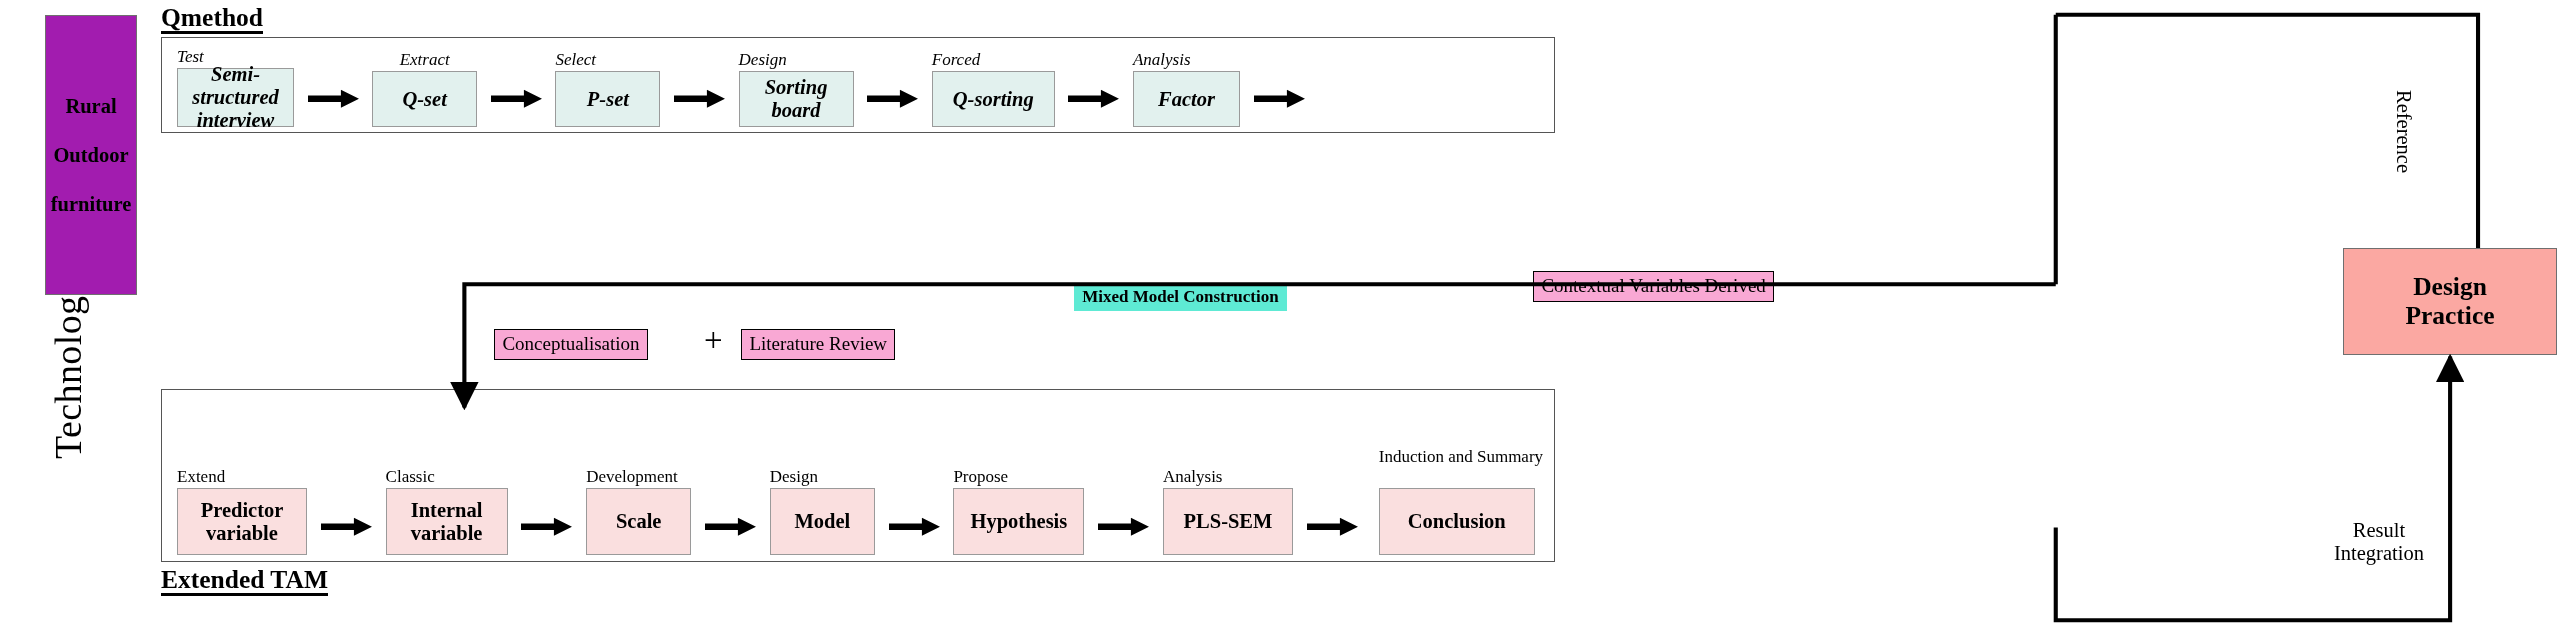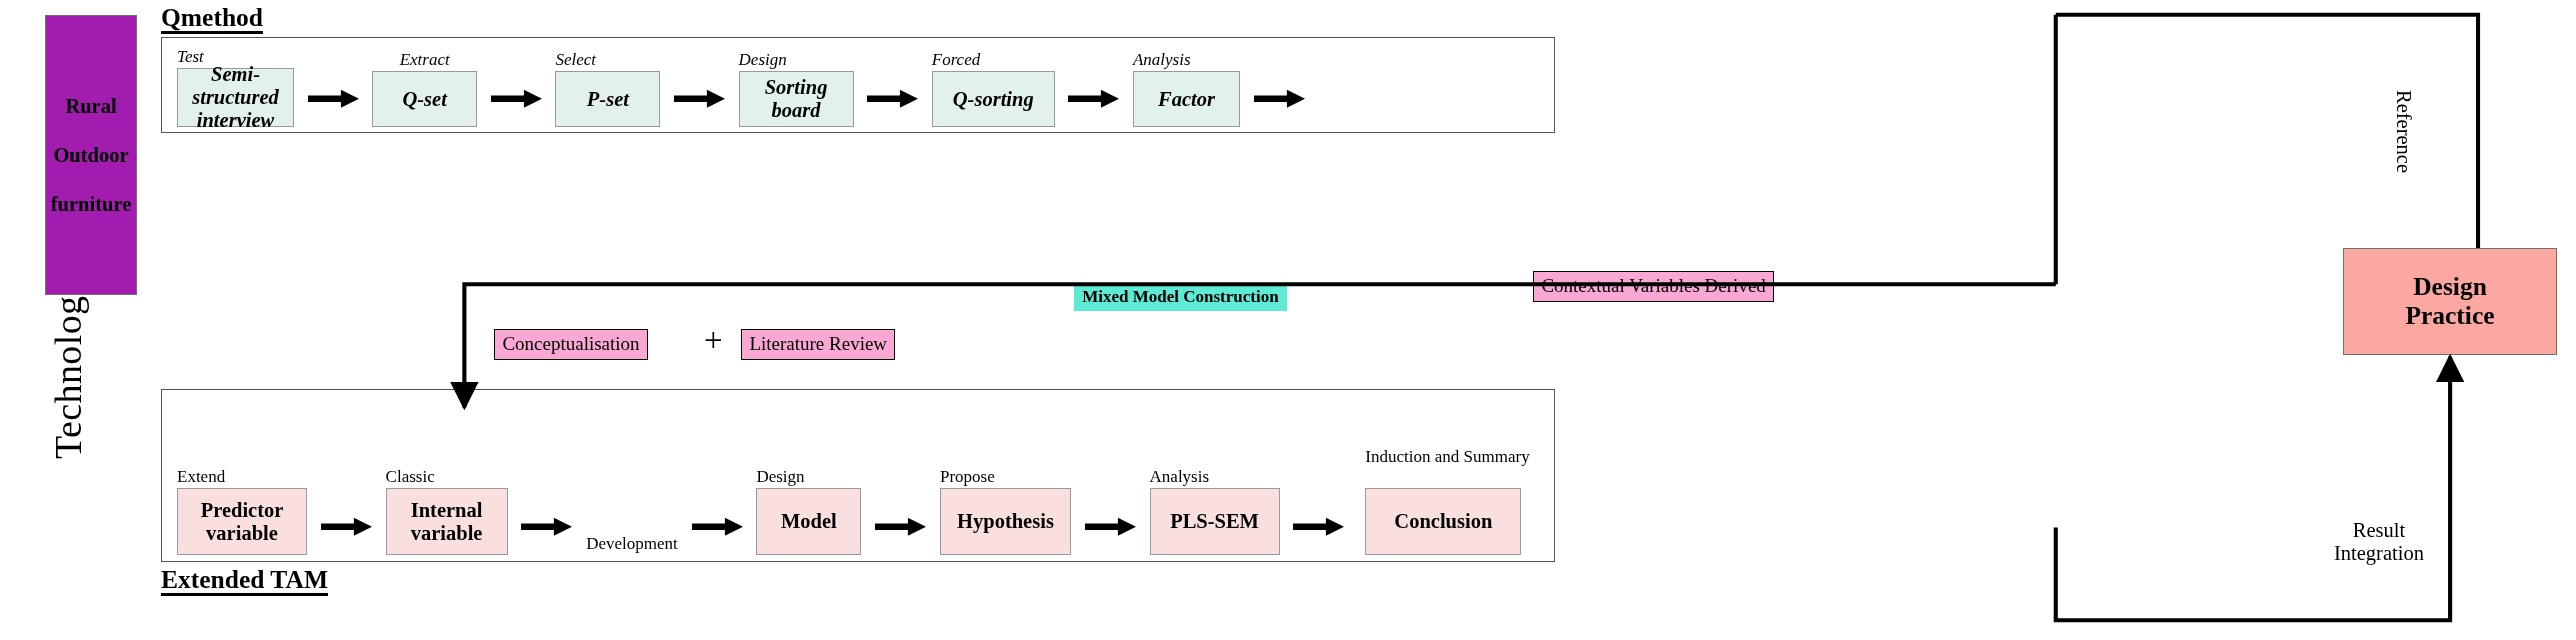--- a/index.html
+++ b/index.html
@@ -222,20 +222,21 @@
         <div class="node-caption">Classic</div>
         <div class="node-box" style="width: 122px; height: 67px;">Internal<br>variable</div>
       </div>
       <div class="arrow" style="width: 61px; margin-left: 8.8px;">
         <svg width="51" height="21.4" viewBox="0 0 62 26">
           <path d="M 0 9 L 40 9 L 40 2 L 62 13 L 40 24 L 40 17 L 0 17 Z" fill="#000"></path>
         </svg>
       </div>
       <div class="node" style="margin-left: 8.8px;">
         <div class="node-caption">Development</div>
+        <div class="node-box" style="width: 105px; height: 67px;">Scale</div>
       </div>
       <div class="arrow" style="width: 61px; margin-left: 8.8px;">
         <svg width="51" height="21.4" viewBox="0 0 62 26">
           <path d="M 0 9 L 40 9 L 40 2 L 62 13 L 40 24 L 40 17 L 0 17 Z" fill="#000"></path>
         </svg>
       </div>
       <div class="node" style="margin-left: 8.8px;">
         <div class="node-caption">Design</div>
         <div class="node-box" style="width: 105px; height: 67px;">Model</div>
       </div>

